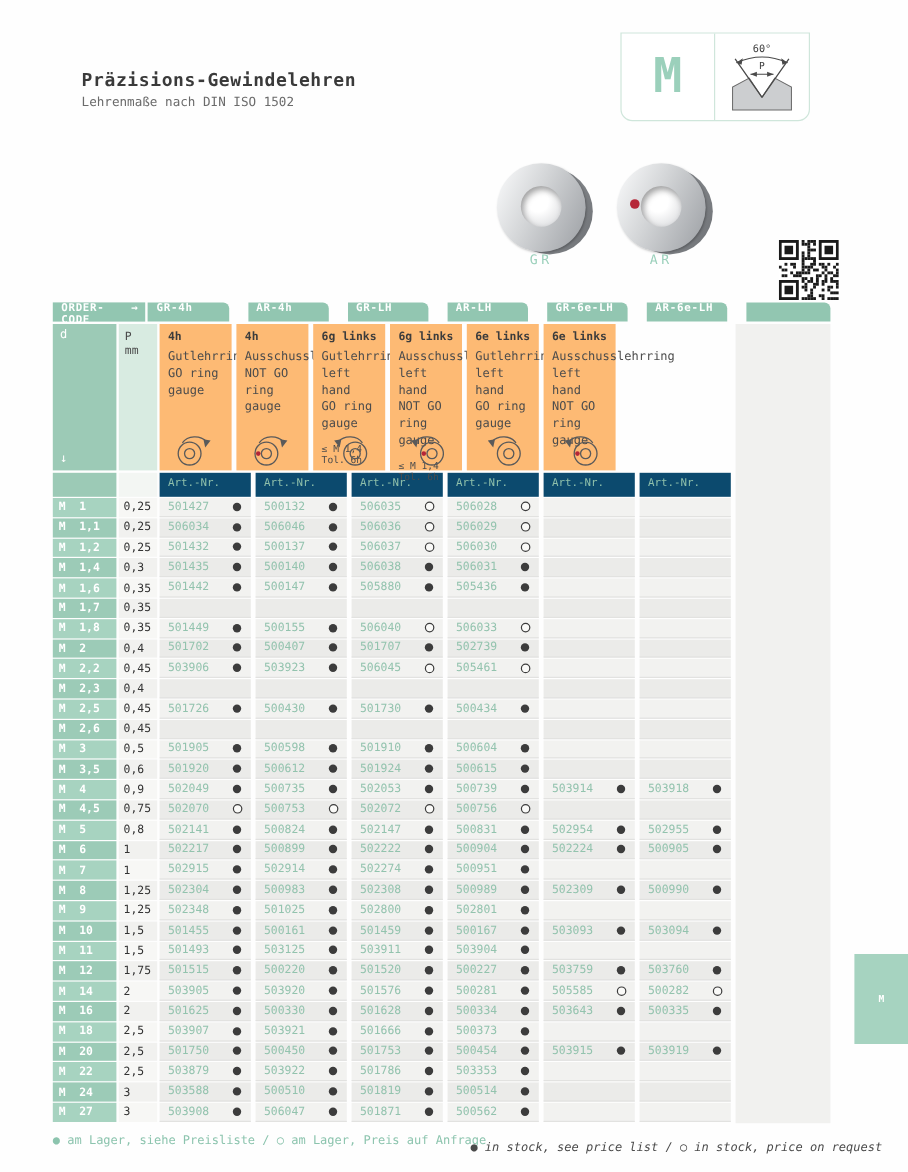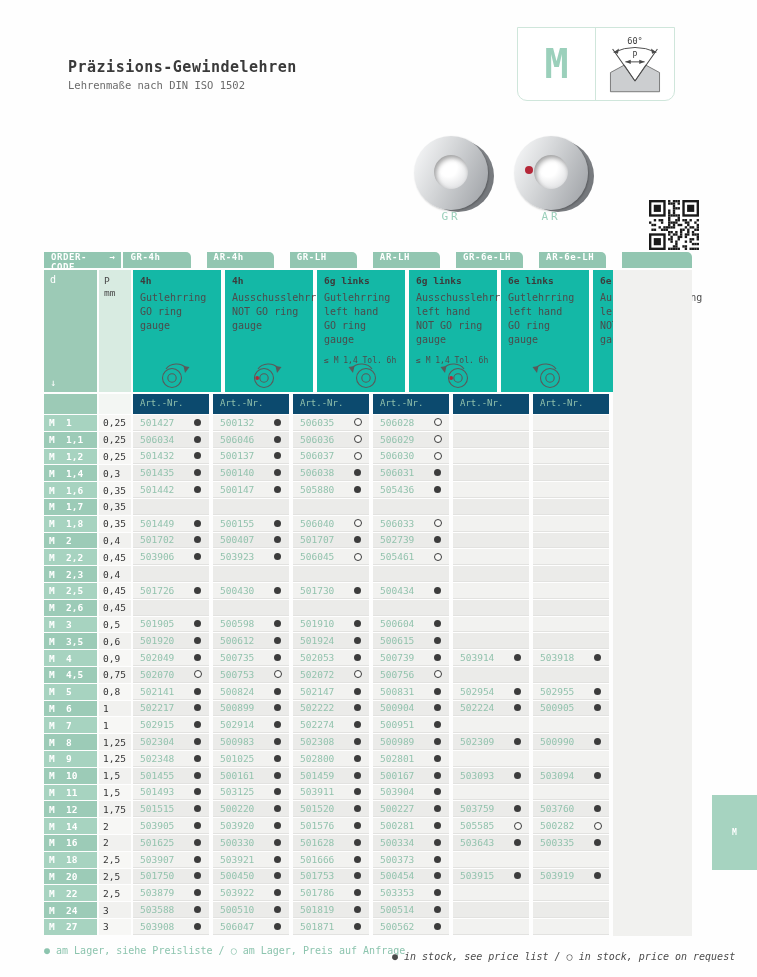--- a/index.html
+++ b/index.html
@@ -41,21 +41,21 @@
         display:flex;padding:0 0 0 7px;border-radius:0 5px 0 0;box-sizing:border-box;}
   .band.oc{width:87px;margin-right:2px;justify-content:space-between;padding-right:6px;border-radius:0;}
   .band.col{width:76px;margin-right:16px;}
   .band.empty{width:79px;margin-right:0;}
   .desc-row{display:flex;margin-top:2px;height:122px;}
   .dcell{width:53px;margin-right:2px;background:#9ccab6;position:relative;color:#fff;box-sizing:border-box;}
   .dcell .dl{position:absolute;left:6px;top:4px;font-size:10px;}
   .dcell .darr{position:absolute;left:6px;bottom:4px;font-size:10px;}
   .pcell{width:32px;margin-right:2px;background:#d8ebe1;color:#4a4a4a;box-sizing:border-box;
         padding:5px 0 0 5px;font-size:9.5px;line-height:1.25;}
-  .desc{width:88px;margin-right:4px;background:#14b8a6;position:relative;box-sizing:border-box;
+  .desc{width:60px;margin-right:4px;background:#fdba74;position:relative;box-sizing:border-box;
         padding:5px 5px 0 7px;}
   .desc .l1{font-weight:bold;color:#3c3c3c;font-size:9.5px;margin-bottom:5px;}
   .desc .ln{font-size:10px;color:#4c4c4c;line-height:1.4;}
   .desc .tol{font-size:8px;color:#4c4c4c;margin-top:9px;}
   .desc svg{position:absolute;left:50%;transform:translateX(-50%);bottom:2px;}
   .empty-body{position:absolute;left:569px;top:18px;width:79px;height:666px;background:#f1f1ef;}
   .artnr-row{display:flex;margin-top:2px;height:20px;}
   .artnr-row .dcell2{width:53px;margin-right:2px;background:#9ccab6;}
   .artnr-row .pcell2{width:32px;margin-right:2px;background:#f3f6f3;}
   .artnr-row .acell{width:76px;margin-right:4px;background:#0c4a6e;color:#8fc0ab;font-size:9px;

